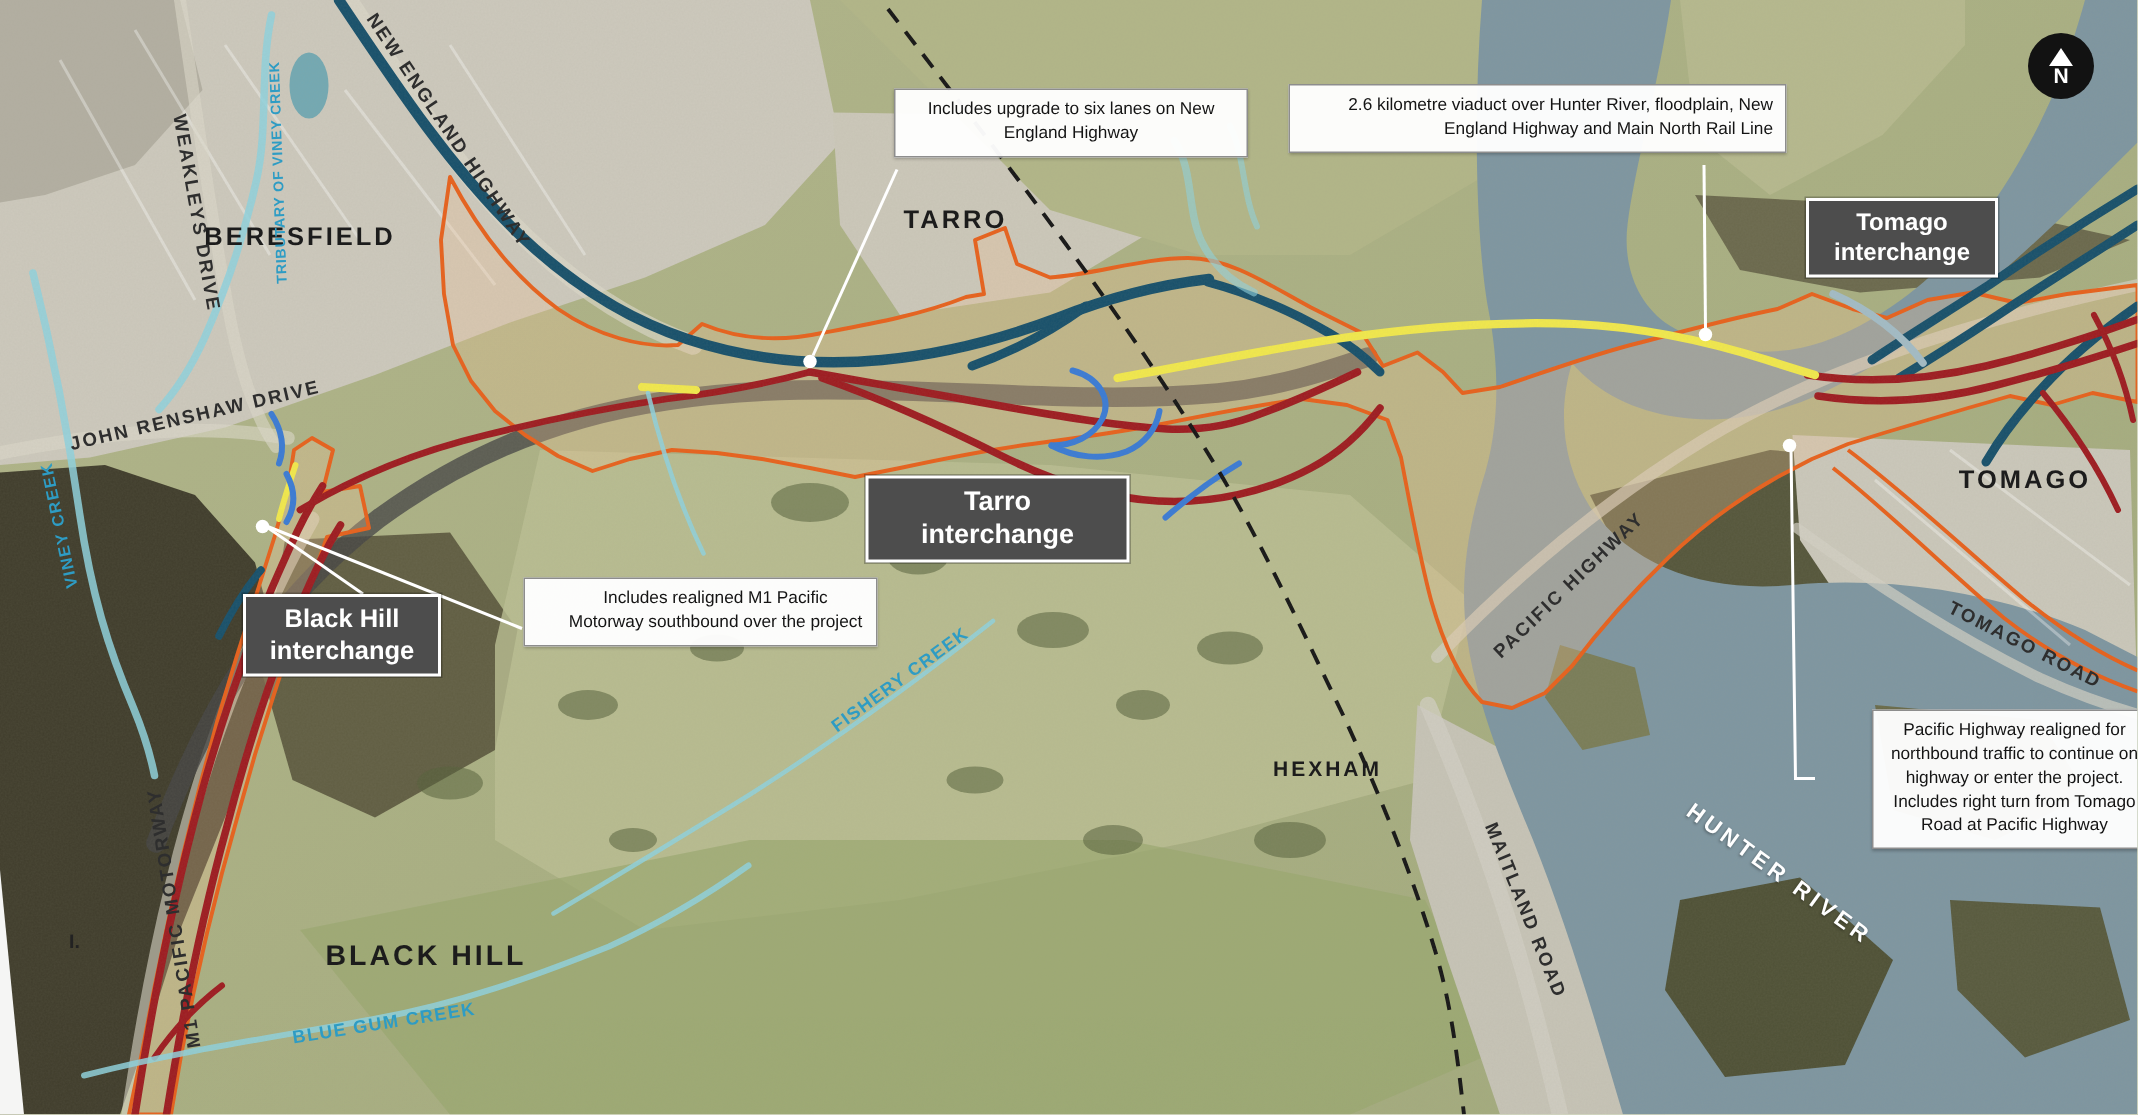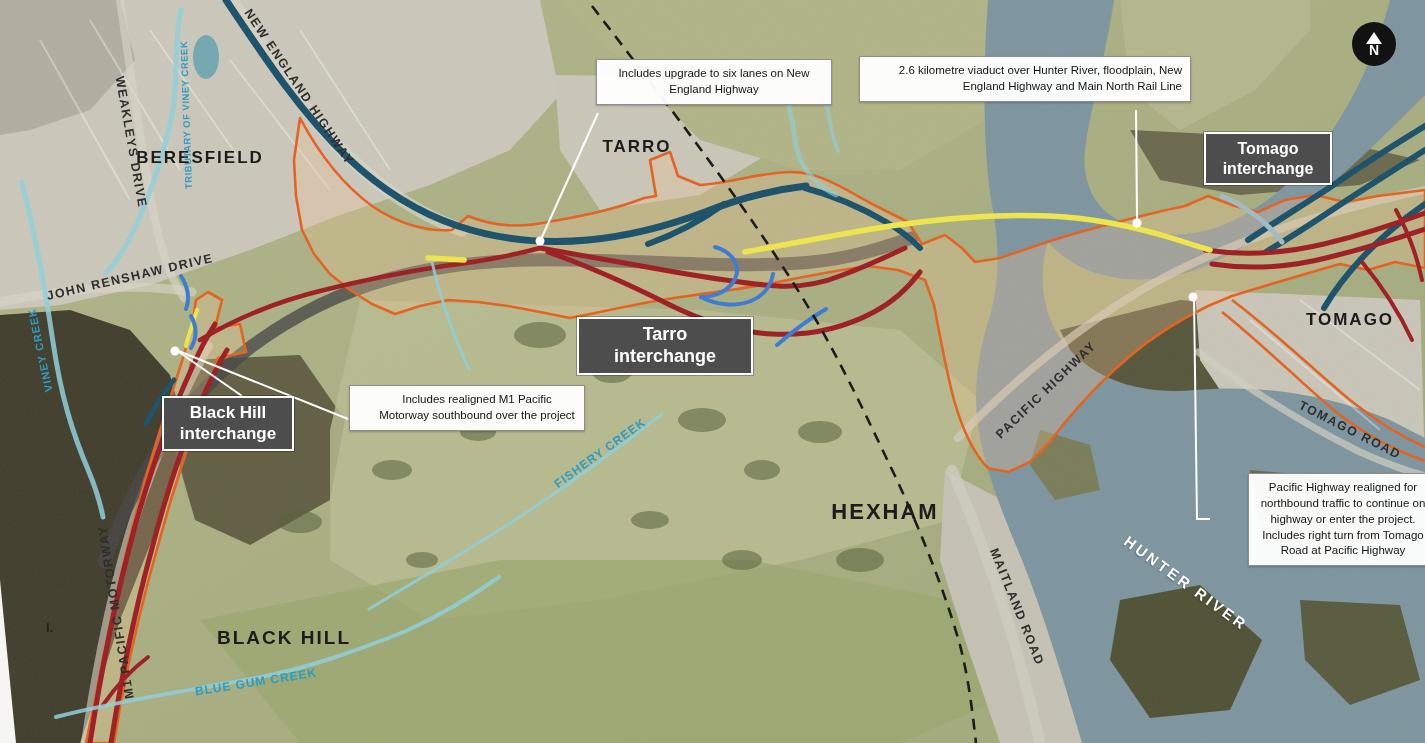--- a/index.html
+++ b/index.html
@@ -193,21 +193,21 @@
         <circle cx="1137" cy="223" r="4.5"></circle>
       <circle cx="175" cy="351" r="4.5"></circle>
         <circle cx="1193" cy="297" r="4.5"></circle>
     </g>
 
     <path d="M 0,580 L 16,743 L 0,743 Z" fill="#ffffff" opacity="0.95"></path>
   </svg>
 
   <div class="lbl place" style="left:200px;top:158px;">BERESFIELD</div>
   <div class="lbl place" style="left:637px;top:147px;">TARRO</div>
-  <div class="lbl place" style="left:885px;top:512px;font-size:22px;">HEXHAM</div>
+  <div class="lbl place" style="left:885px;top:512px;font-size:14px;">HEXHAM</div>
   <div class="lbl place" style="left:284px;top:638px;font-size:19px;">BLACK HILL</div>
   <div class="lbl place" style="left:1350px;top:320px;">TOMAGO</div>
 
   <div class="lbl roadlbl" style="left:299px;top:87px;transform:translate(-50%,-50%) rotate(56deg);">NEW ENGLAND HIGHWAY</div>
   <div class="lbl roadlbl" style="left:131px;top:142px;transform:translate(-50%,-50%) rotate(80deg);">WEAKLEYS DRIVE</div>
   <div class="lbl roadlbl" style="left:130px;top:277px;transform:translate(-50%,-50%) rotate(-13deg);">JOHN RENSHAW DRIVE</div>
   <div class="lbl roadlbl" style="left:116px;top:612px;transform:translate(-50%,-50%) rotate(-99deg);">M1 PACIFIC MOTORWAY</div>
   <div class="lbl roadlbl" style="left:1046px;top:390px;transform:translate(-50%,-50%) rotate(-44deg);">PACIFIC HIGHWAY</div>
   <div class="lbl roadlbl" style="left:1017px;top:607px;transform:translate(-50%,-50%) rotate(68deg);">MAITLAND ROAD</div>
   <div class="lbl roadlbl" style="left:1350px;top:430px;transform:translate(-50%,-50%) rotate(27deg);">TOMAGO ROAD</div>

